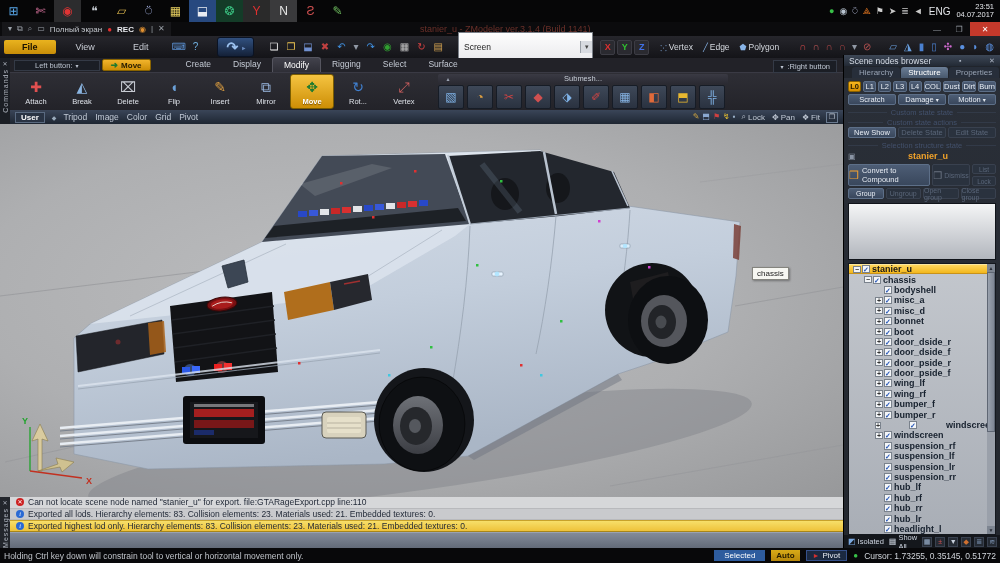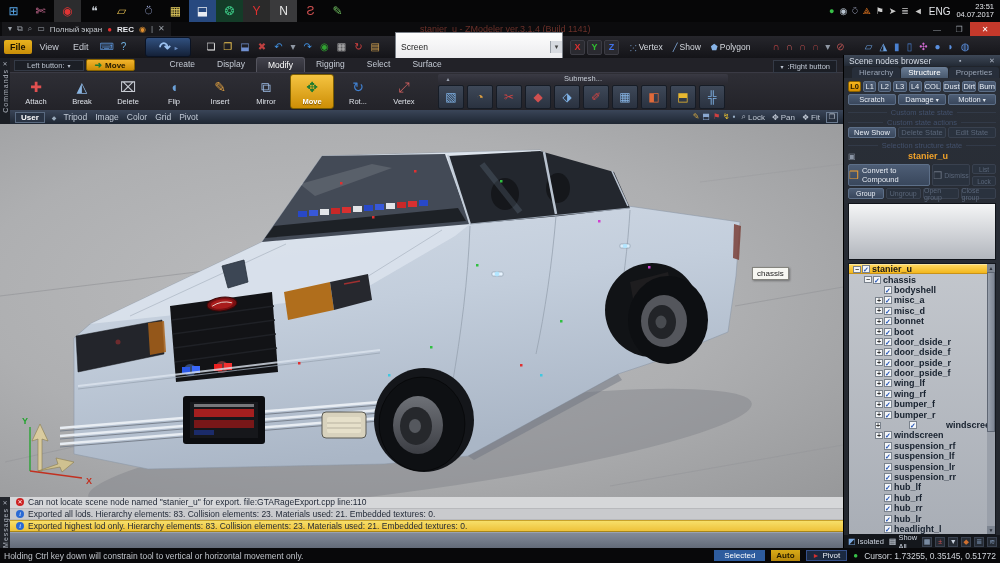--- a/index.html
+++ b/index.html
@@ -29,21 +29,21 @@
   #rec-cam { color:#e09030; font-size:8px; }
   #win-title { position:absolute; left:420px; top:2px; color:#6b3029; font-size:9px; }
   #winctrl { position:absolute; right:0; top:0; height:14px; display:flex; align-items:center; }
   .wbtn { width:22px; height:14px; display:flex; align-items:center; justify-content:center;
           color:#9aa0a8; font-size:8px; }
   .wbtn.close { width:30px; background:#c4392b; color:#fff; }
 
   
   #menubar { position:absolute; left:0; top:36px; width:1000px; height:22px;
              background:linear-gradient(#26262c,#141418); display:flex; align-items:center; gap:3px; padding:0 4px; }
-  .menu-item { color:#c8ccd4; font-size:9px; padding:2px 6px; }
+  .menu-item { color:#c8ccd4; font-size:9px; padding:2px 18px; }
   .menu-item.active { background:linear-gradient(#e9b31f,#c98e08); color:#1c1300; border-radius:2px; font-weight:bold; }
   .mb-ic { font-size:10px; line-height:1; padding:0 2px; }
   #big-undo { width:46px; height:20px; margin:0 10px 0 14px; border:1px solid #0a1324;
               background:linear-gradient(#31507f,#142138); border-radius:3px; display:flex;
               align-items:center; justify-content:center; color:#9cc2f0; font-size:14px; font-weight:bold; }
   #screen-select { width:168px; height:31px; margin-left:10px; background:linear-gradient(#fdfdfd,#e9e9ec);
                    border:1px solid #7a8088; display:flex; align-items:center; font-size:8.5px; color:#222;
                    padding-left:5px; }
   #screen-select .arrow { margin-left:auto; width:12px; height:12px; background:#d7dae0; border-left:1px solid #9aa0a8;
                           display:flex; align-items:center; justify-content:center; font-size:7px; color:#444; }
@@ -55,21 +55,21 @@
   .mb-gap { width:10px; }
 
   
   #ribbon { position:absolute; left:0; top:58px; width:843px; height:52px; background:#222228; }
   #cmd-strip { position:absolute; left:0; top:0; width:10px; height:66px; background:#1b1e24;
                display:flex; flex-direction:column; align-items:center; z-index:5; }
   .strip-x { color:#aab0ba; font-size:6px; padding:2px 0; }
   .strip-label { writing-mode:vertical-rl; transform:rotate(180deg); color:#aeb4be; font-size:7px; letter-spacing:1px; }
   #ribbon-row1 { position:relative; height:14px; display:flex; align-items:flex-end; padding-left:14px; }
   #left-btn { height:11px; margin-bottom:1px; background:#1b1e25; border:1px solid #343a46; color:#b8c0cc;
-              font-size:7.5px; display:flex; align-items:center; padding:0 12px; gap:3px; }
+              font-size:7.5px; display:flex; align-items:center; padding:0 20px; gap:3px; }
   #left-move { height:12px; margin:0 0 1px 2px; background:linear-gradient(#f2b42c,#cd8d06); border:1px solid #8a6400;
                border-radius:2px; color:#241a00; font-size:8px; font-weight:bold; display:flex; align-items:center;
                gap:3px; padding:0 8px; }
   #left-move .g-arrow { color:#1f7a2f; font-size:9px; }
   #ribbon-tabs { display:flex; margin-left:24px; }
   .rtab { color:#c4cad4; font-size:8.5px; padding:2px 11px; }
   .rtab.active { background:linear-gradient(#42424c,#2e2e36); border:1px solid #55555f; border-bottom:none;
                  border-radius:3px 3px 0 0; color:#fff; }
   #right-btn { position:absolute; right:6px; top:2px; background:#1b1e25; border:1px solid #343a46;
                color:#c0c8d4; font-size:7.5px; padding:1px 6px; display:flex; gap:4px; align-items:center; }
@@ -288,21 +288,21 @@
         <div class="axis-btn" style="color: rgb(48, 192, 48);">Y</div>
         <div class="axis-btn" style="color: rgb(64, 112, 232);">Z</div>
       </span>
     <span id="mb-modes" style="display:flex;gap:2px;margin-left:4px;">
         <div class="mode-btn">
           <span class="mode-glyph" style="color:#88b4e8">⁙</span>
           <span>Vertex</span>
         </div>
         <div class="mode-btn">
           <span class="mode-glyph" style="color:#88b4e8">╱</span>
-          <span>Show</span>
+          <span>Edge</span>
         </div>
         <div class="mode-btn">
           <span class="mode-glyph" style="color:#88b4e8">⬟</span>
           <span>Polygon</span>
         </div>
       </span>
     <span class="mb-gap"></span>
     <span id="mb-snaps" style="display:flex;gap:2px;">
         <div class="snap-ic" style="color: rgb(208, 72, 72);">∩</div>
         <div class="snap-ic" style="color: rgb(192, 88, 88);">∩</div>

